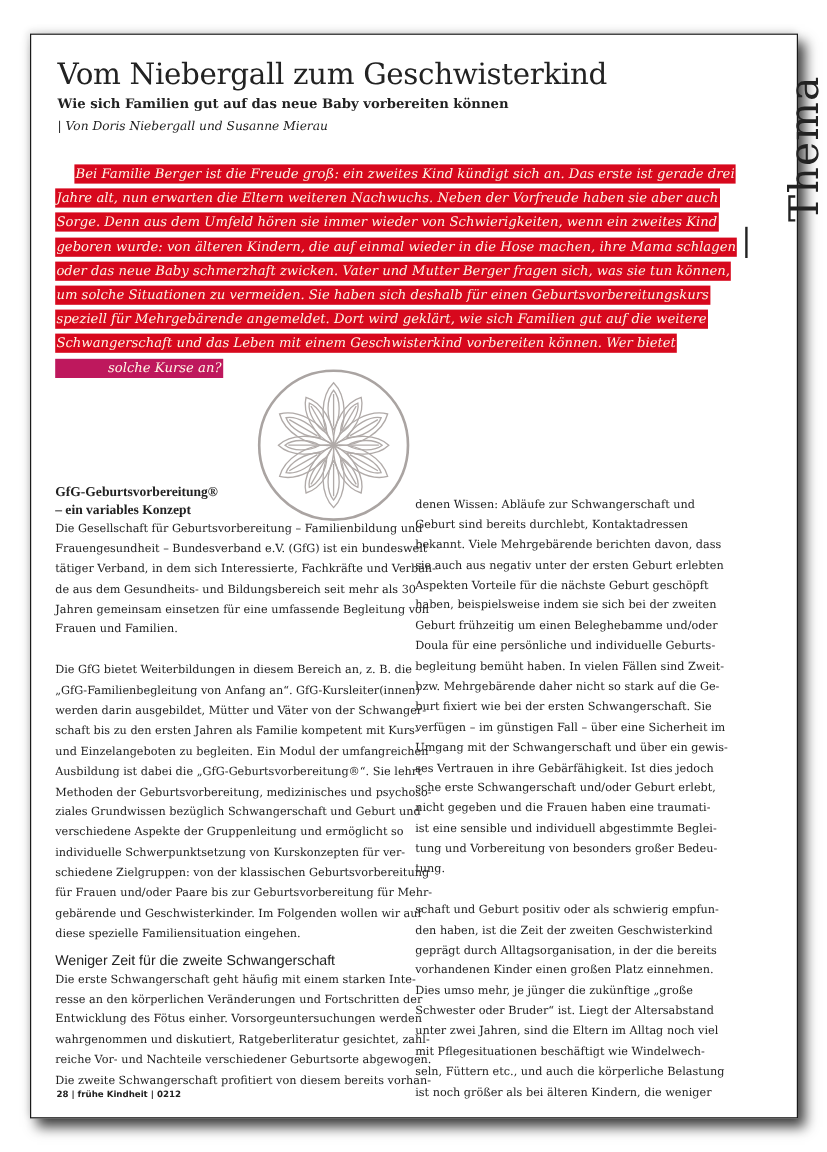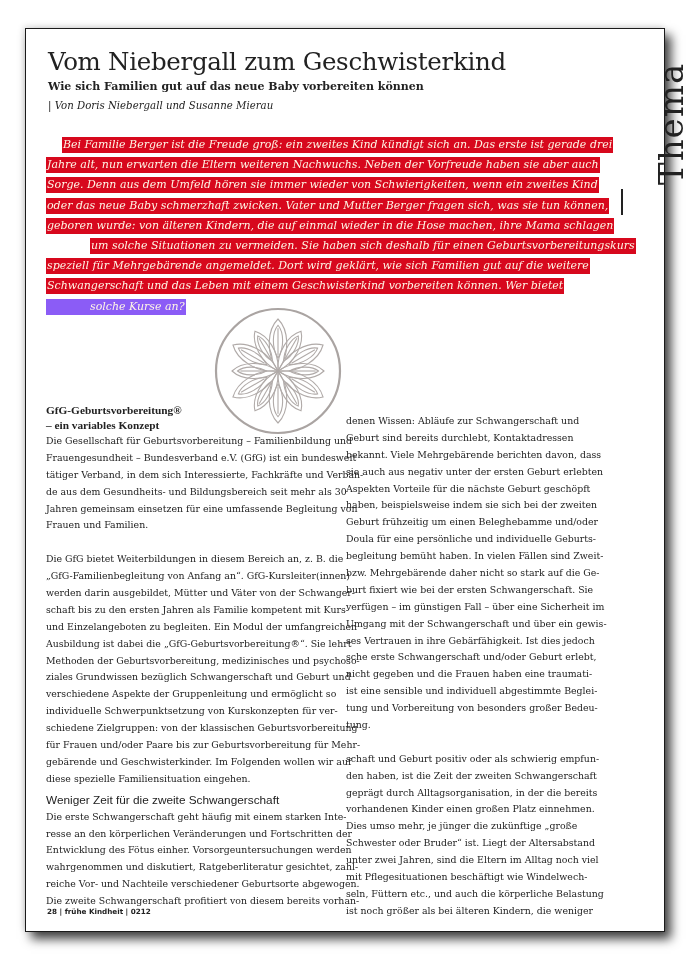--- a/index.html
+++ b/index.html
@@ -83,26 +83,26 @@
 
   <div class="thema">
     <span class="thema-text">Thema</span>
     <span class="thema-bar"></span>
   </div>
 
   <div class="intro" id="intro">
       <span class="intro-line first"><span style="background: rgb(215, 8, 29);">Bei Familie Berger ist die Freude groß: ein zweites Kind kündigt sich an. Das erste ist gerade drei</span></span>
       <span class="intro-line"><span style="background: rgb(215, 8, 29);">Jahre alt, nun erwarten die Eltern weiteren Nachwuchs. Neben der Vorfreude haben sie aber auch</span></span>
       <span class="intro-line"><span style="background: rgb(215, 8, 29); margin-top: 19px;">Sorge. Denn aus dem Umfeld hören sie immer wieder von Schwierigkeiten, wenn ein zweites Kind</span></span>
+      <span class="intro-line"><span style="background: rgb(215, 8, 29);">geboren wurde: von älteren Kindern, die auf einmal wieder in die Hose machen, ihre Mama schlagen</span></span>
       <span class="intro-line"><span style="background: rgb(215, 8, 29);">oder das neue Baby schmerzhaft zwicken. Vater und Mutter Berger fragen sich, was sie tun können,</span></span>
-      <span class="intro-line"><span style="background: rgb(215, 8, 29);">geboren wurde: von älteren Kindern, die auf einmal wieder in die Hose machen, ihre Mama schlagen</span></span>
-      <span class="intro-line"><span style="background: rgb(215, 8, 29); margin-left: 44px;">um solche Situationen zu vermeiden. Sie haben sich deshalb für einen Geburtsvorbereitungskurs</span></span>
+      <span class="intro-line"><span style="background: rgb(215, 8, 29);">um solche Situationen zu vermeiden. Sie haben sich deshalb für einen Geburtsvorbereitungskurs</span></span>
       <span class="intro-line"><span style="background: rgb(215, 8, 29);">speziell für Mehrgebärende angemeldet. Dort wird geklärt, wie sich Familien gut auf die weitere</span></span>
       <span class="intro-line"><span style="background: rgb(215, 8, 29);">Schwangerschaft und das Leben mit einem Geschwisterkind vorbereiten können. Wer bietet</span></span>
-      <span class="intro-line"><span style="background: #8b5cf6; padding-left: 44px;">solche Kurse an?</span></span>
+      <span class="intro-line"><span style="background: #be185d; padding-left: 44px;">solche Kurse an?</span></span>
     </div>
 
   <svg class="logo" viewBox="0 0 150 130" id="logo">
     <circle cx="75" cy="66" r="62" fill="none" stroke="#aaa4a2" stroke-width="2.2"></circle>
     <g id="petals" fill="none" stroke="#b0aaa8" stroke-width="1.1">
         <g transform="translate(75,66) rotate(0)">
           <path d="M0,0 C13,-18.2 10.4,-41.6 0,-52 C-10.4,-41.6 -13,-18.2 0,0 Z"></path>
           <path d="M0,-13 C6.5,-23.400000000000002 5.8500000000000005,-39 0,-45.76 C-5.8500000000000005,-39 -6.5,-23.400000000000002 0,-13 Z"></path>
           <path d="M0,-15.6 L0,-42.64"></path>
         </g>
@@ -223,21 +223,21 @@
         <span class="line">ses Vertrauen in ihre Gebärfähigkeit. Ist dies jedoch</span>
         <span class="line">sche erste Schwangerschaft und/oder Geburt erlebt,</span>
         <span class="line">nicht gegeben und die Frauen haben eine traumati-</span>
         <span class="line">ist eine sensible und individuell abgestimmte Beglei-</span>
         <span class="line">tung und Vorbereitung von besonders großer Bedeu-</span>
         <span class="line">tung.</span>
       </div>
     <span class="gap"></span>
     <div id="rp2">
         <span class="line">schaft und Geburt positiv oder als schwierig empfun-</span>
-        <span class="line">den haben, ist die Zeit der zweiten Schwangerschaft</span>
+        <span class="line">den haben, ist die Zeit der zweiten Geschwisterkind</span>
         <span class="line">geprägt durch Alltagsorganisation, in der die bereits</span>
         <span class="line">vorhandenen Kinder einen großen Platz einnehmen.</span>
         <span class="line">Dies umso mehr, je jünger die zukünftige „große</span>
         <span class="line">Schwester oder Bruder“ ist. Liegt der Altersabstand</span>
         <span class="line">unter zwei Jahren, sind die Eltern im Alltag noch viel</span>
         <span class="line">mit Pflegesituationen beschäftigt wie Windelwech-</span>
         <span class="line">seln, Füttern etc., und auch die körperliche Belastung</span>
         <span class="line">ist noch größer als bei älteren Kindern, die weniger</span>
       </div>
   </div>

